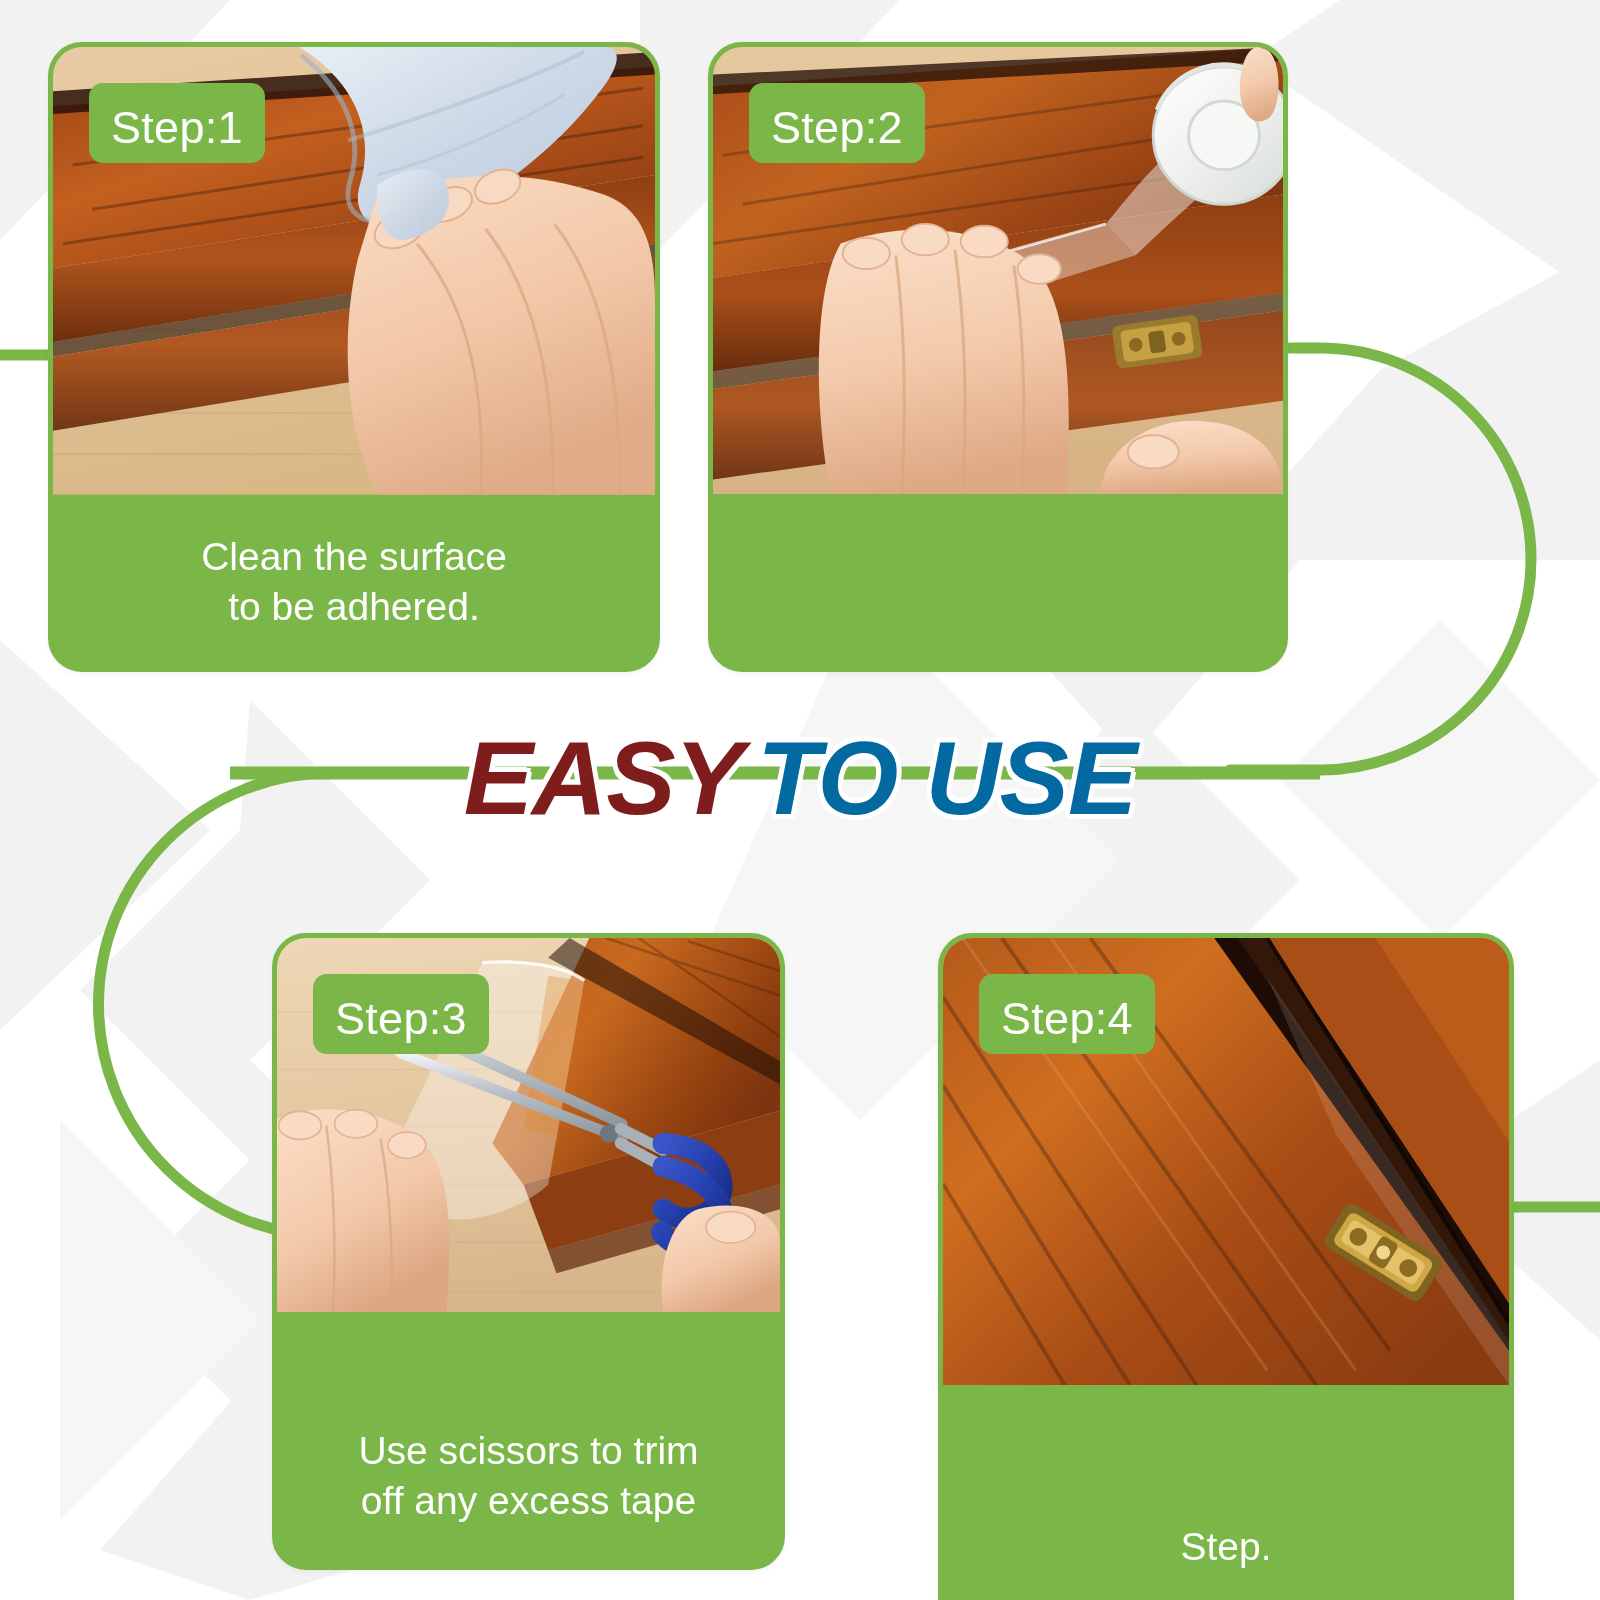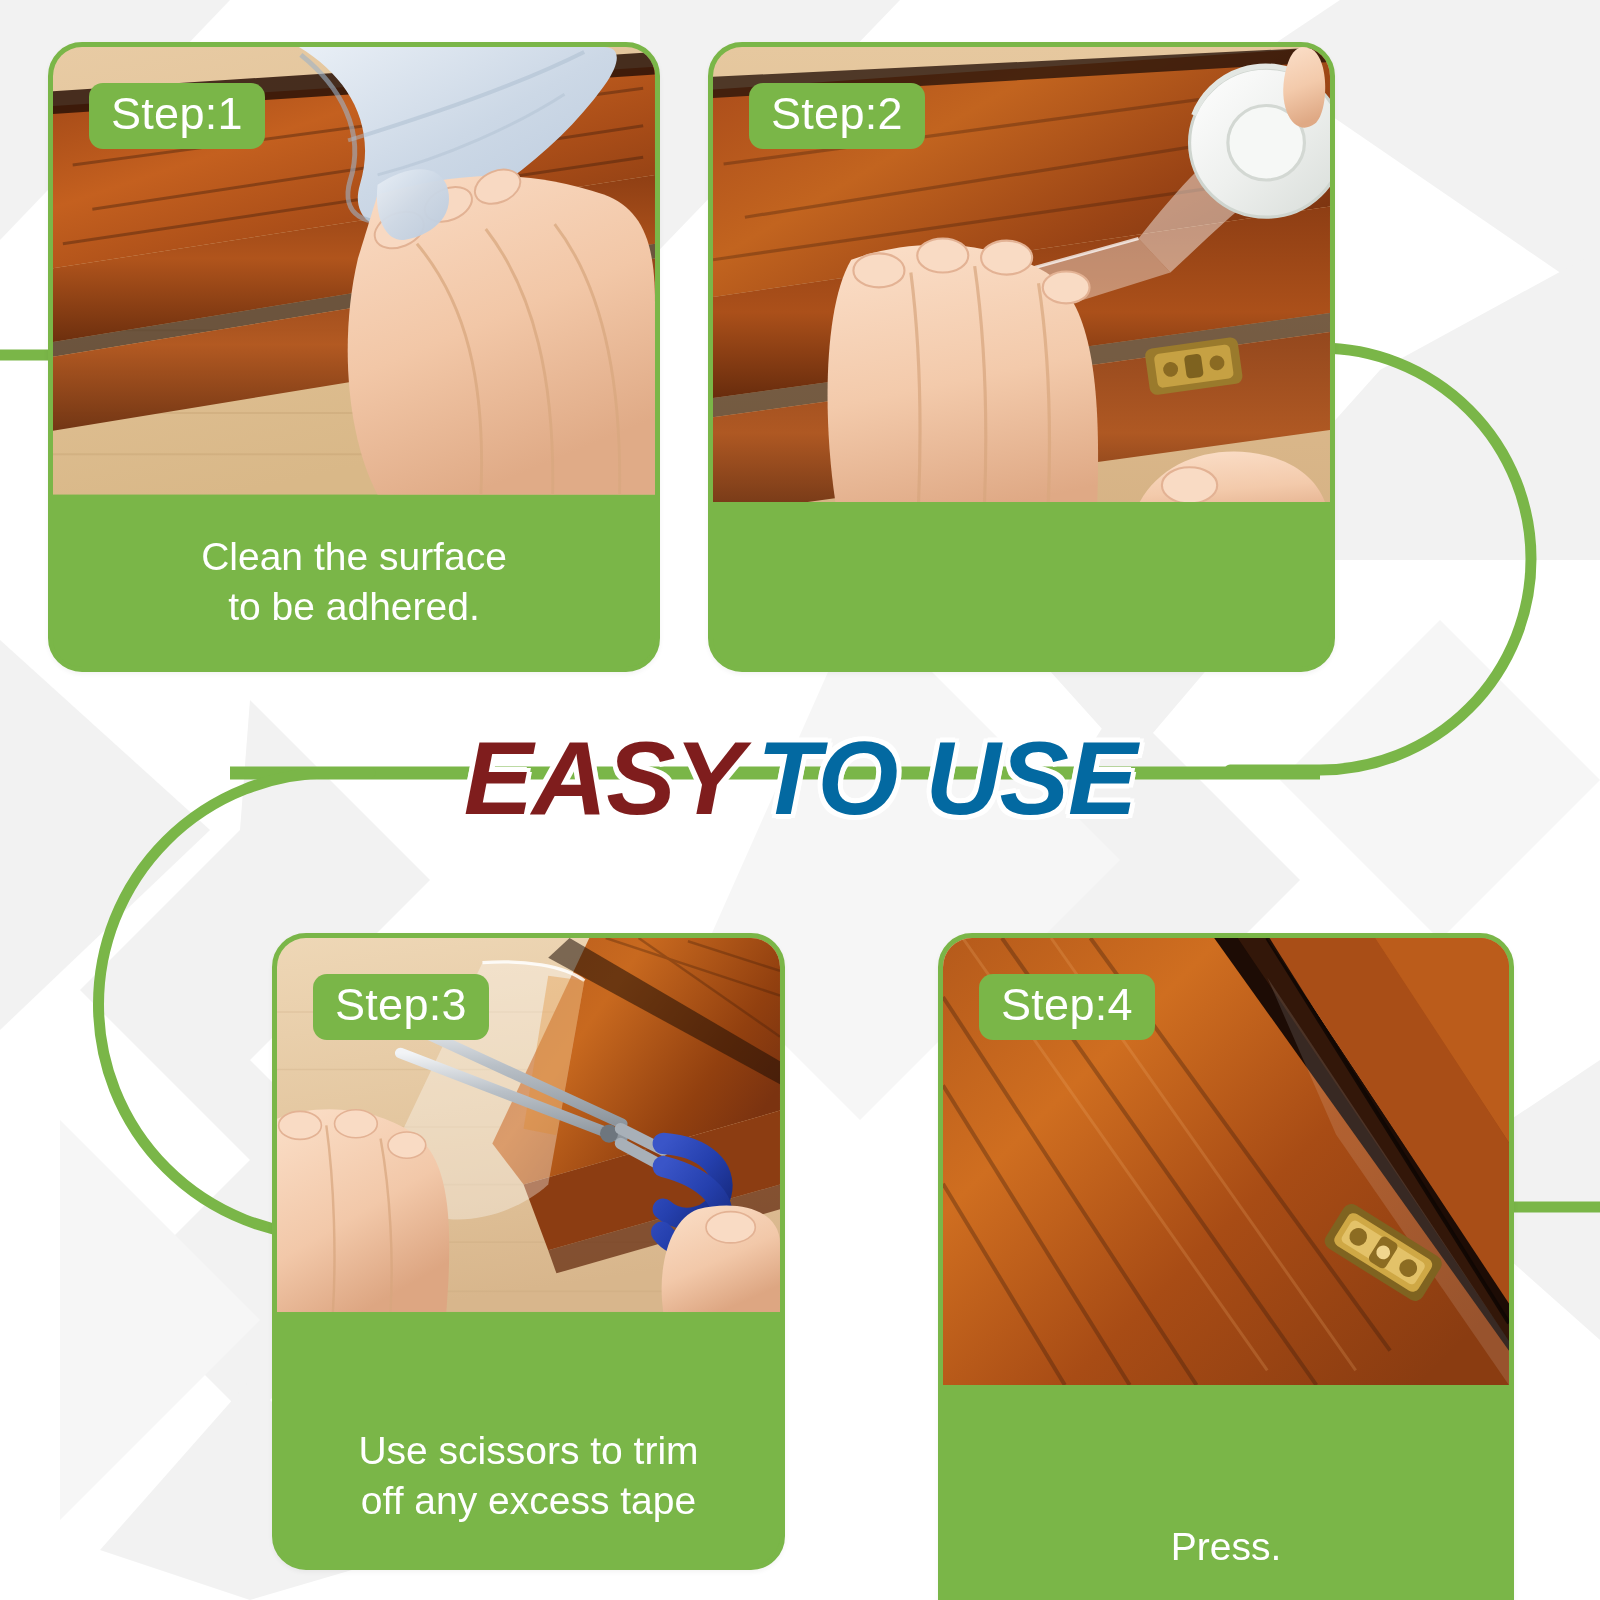--- a/index.html
+++ b/index.html
@@ -35,21 +35,21 @@
     overflow:hidden;
   }
   .photo-inner{ position:absolute; inset:0; }
 
   .badge{
     position:absolute;
     top:36px; left:36px;
     background:#7ab648;
     color:#ffffff;
     border-radius:14px;
-    padding:7px 22px 11px 22px;
+    padding:21px 22px 11px 22px;
     font-size:45px;
     line-height:1.06;
     letter-spacing:.3px;
     z-index:5;
     white-space:nowrap;
   }
   .caption{
     flex:1 1 auto;
     background:#7ab648;
     color:#ffffff;
@@ -59,21 +59,21 @@
     text-align:center;
     font-size:39px;
     line-height:1.28;
     padding:4px 14px 10px 14px;
   }
   .caption.c2{ font-size:38px; }
   .caption.c4{ font-size:39px; }
 
   
   #card1{ left:48px;  top:42px;   width:612px; height:630px; }
-  #card2{ left:708px; top:42px;   width:627px; height:630px; }
+  #card2{ left:708px; top:42px;   width:580px; height:630px; }
   #card3{ left:272px; top:933px;  width:513px; height:637px; }
   #card4{ left:938px; top:933px;  width:576px; height:778px; }
 
   #card1 .photo{ height:455px; }
   #card2 .photo{ height:455px; }
   #card3 .photo{ height:455px; }
   #card4 .photo{ height:455px; }
 
   
   #headline{
@@ -448,20 +448,20 @@
         <circle cx="30" cy="0" r="9" fill="#8c6c22"></circle>
         <rect x="-10" y="-15" width="20" height="30" rx="5" fill="#8c6c22"></rect>
         <circle cx="0" cy="0" r="7" fill="#f0d68f"></circle>
       </g>
 
       <path d="M330 0 L576 392" stroke="#0f0703" stroke-width="4" fill="none" opacity=".9"></path>
     </svg>
   </div>
   <div class="badge">Step:4</div>
   <div class="caption c4">
-    <span>Press.</span>
+    <span>Step.</span>
   </div>
 </div>
 
 <div id="headline">
   <span class="hl-text hl-black">EASY</span>
   <span class="hl-text hl-green">TO USE</span>
 </div>
 
 </body></html>

